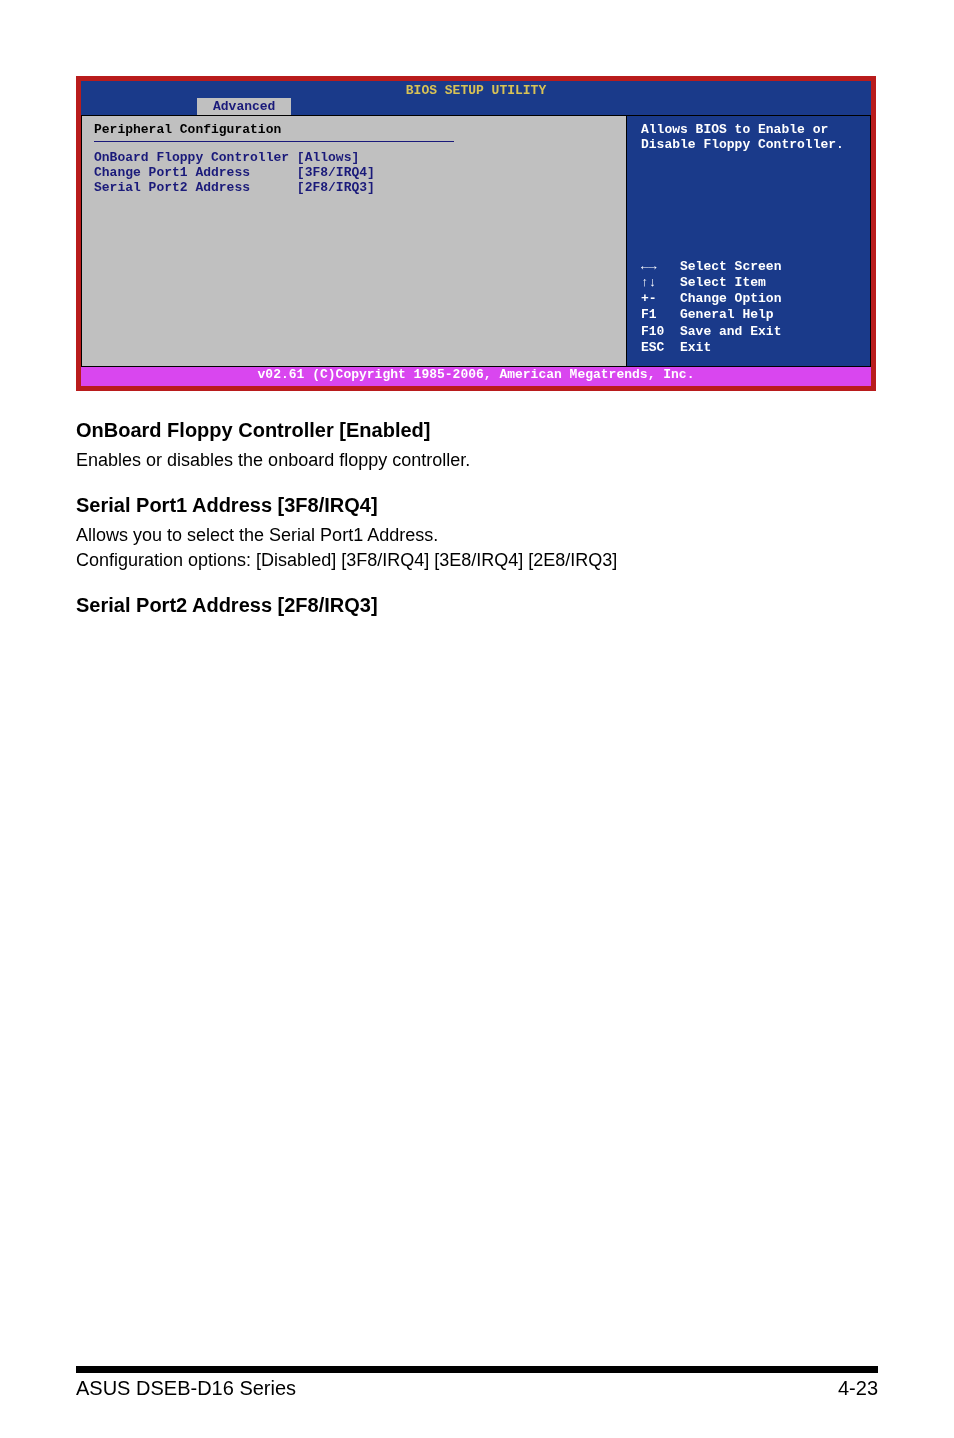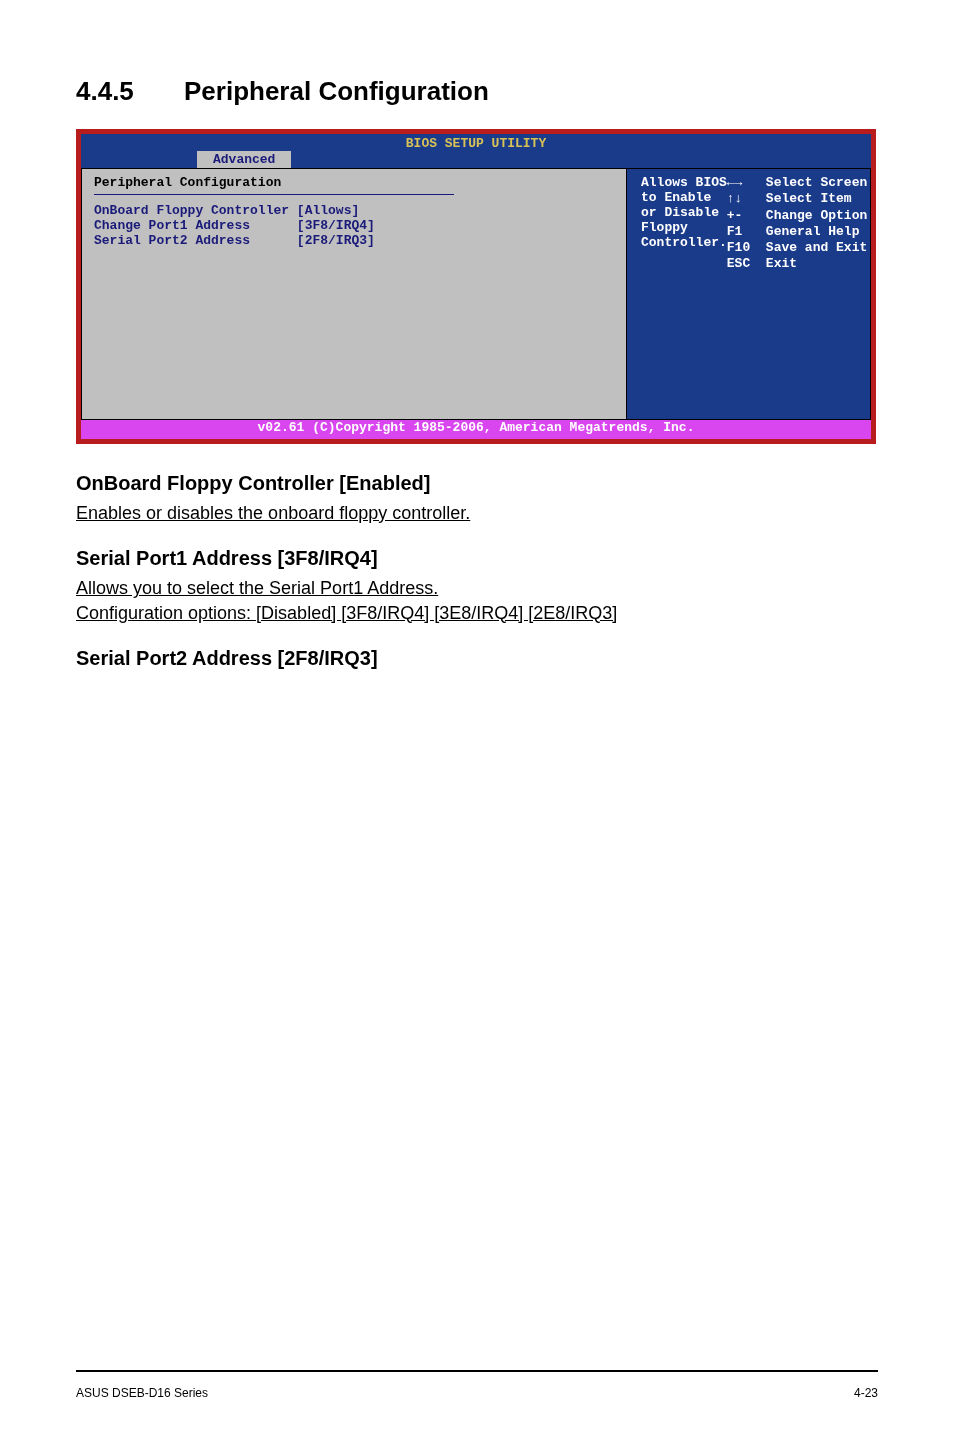--- a/index.html
+++ b/index.html
@@ -67,61 +67,58 @@
   }
   .bios-left .row { white-space: pre; }
   .bios-right {
     width: 244px;
     background: #1a3a8a;
     color: #fff;
     border: 1px solid #000;
     border-left: none;
     padding: 6px 10px 10px 14px;
     display: flex;
+    flex-direction: column;
     justify-content: space-between;
   }
   .bios-right .help { color: #fff; }
   .bios-keys { white-space: pre; line-height: 1.25; }
   .bios-footer {
     background: #d946ef;
     color: #fff;
     text-align: center;
     padding: 0 0 4px 0;
   }
   .subhead {
     font-size: 20px;
     font-weight: bold;
     margin-top: 6px;
     margin-bottom: 6px;
   }
   p.body {
     font-size: 18px;
     line-height: 1.35;
     margin-bottom: 22px;
-    text-decoration: underline;
   }
   .footer {
     position: absolute;
     bottom: 38px;
     left: 76px;
     right: 76px;
-    border-top: 2px solid #000000;
-    padding-top: 14px;
-    font-size: 12px;
+    border-top: 7px solid #000000;
+    padding-top: 4px;
+    font-size: 20px;
     display: flex;
     justify-content: space-between;
   }
 </style>
 </head>
 <body>
 
 <div class="page">
-  <h2 class="section-title">
-    <span class="section-num">4.4.5</span><span>Peripheral Configuration</span>
-  </h2>
 
   <div class="bios-box">
     <div class="bios-header">
       <span class="bios-header-title">BIOS SETUP UTILITY</span>
       <span class="bios-tab">Advanced</span>
     </div>
     <div class="bios-body">
       <div class="bios-left">
         <div class="heading">Peripheral Configuration</div>
         <hr>

